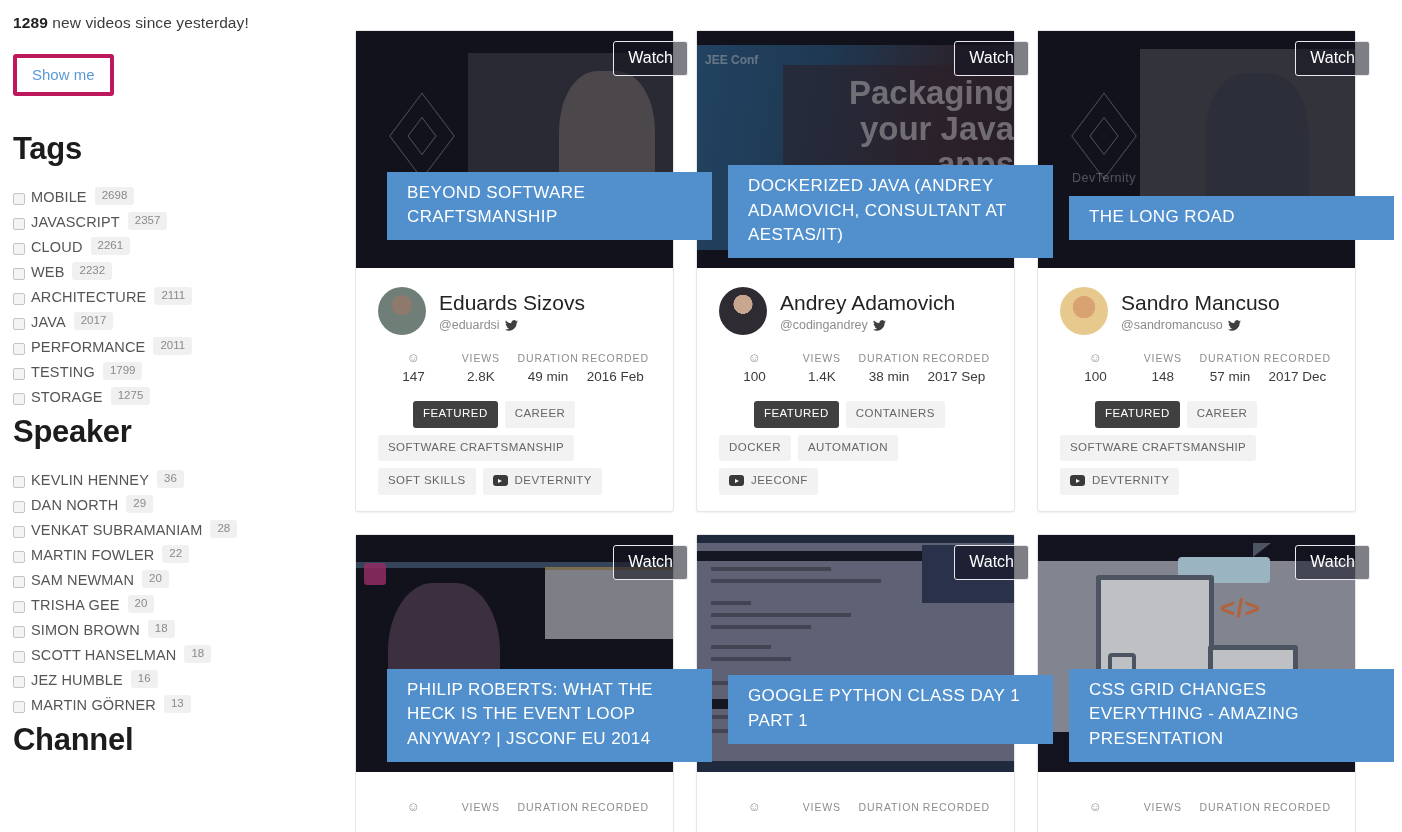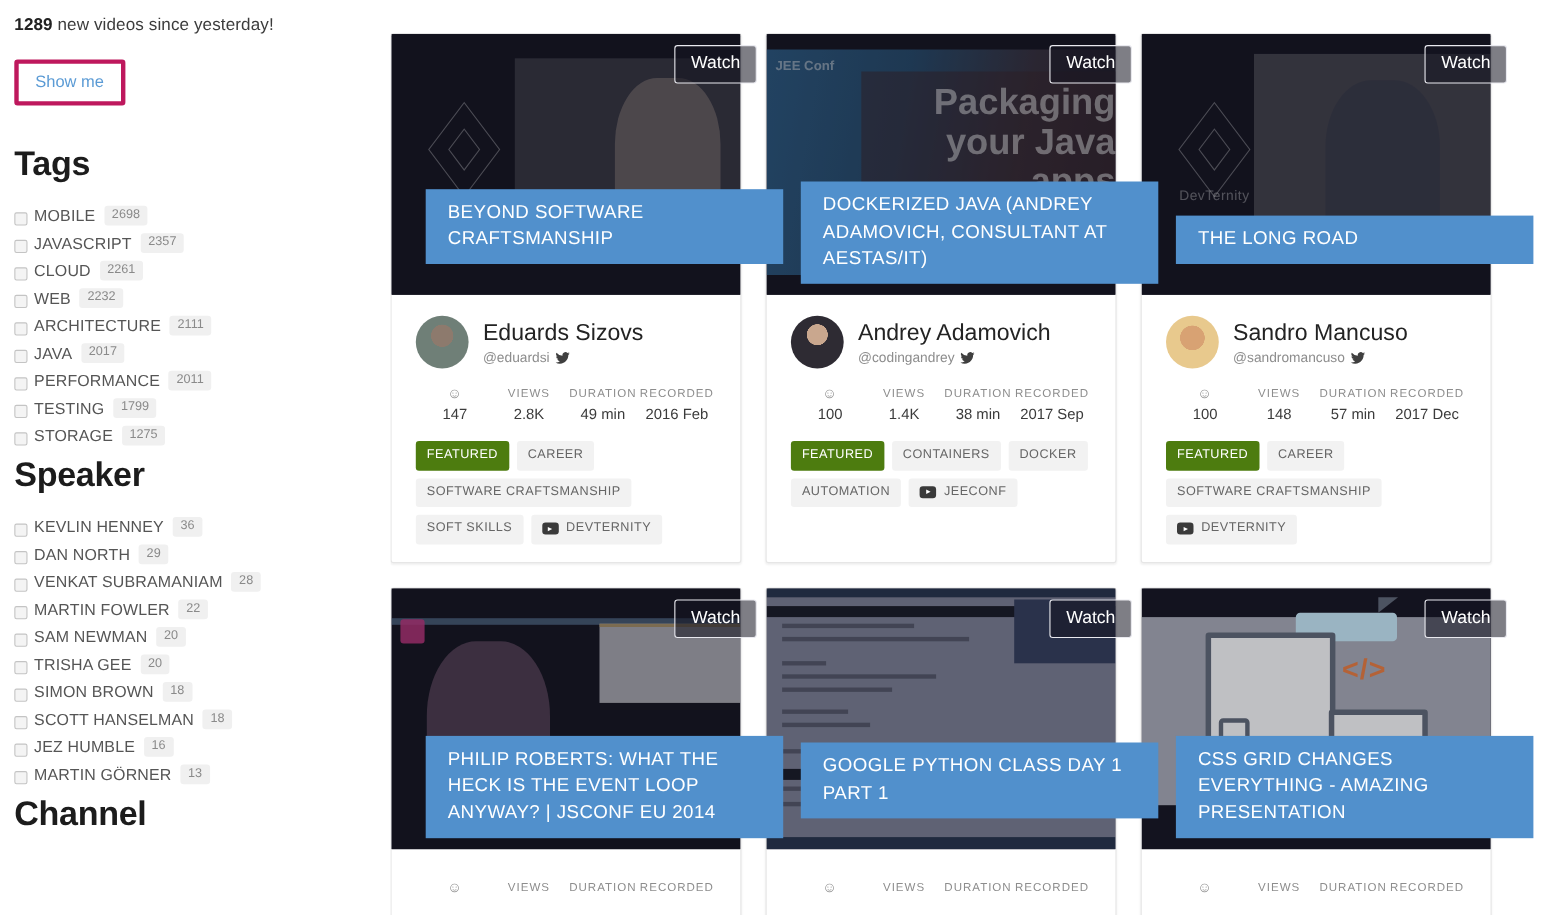--- a/index.html
+++ b/index.html
@@ -206,21 +206,21 @@
     padding: 7px 10px 8px 10px;
     border-radius: 3px;
     line-height: 1;
     white-space: nowrap;
     cursor: pointer;
     display: inline-flex;
     align-items: center;
     gap: 7px;
     text-transform: uppercase;
   }
-  .tag.featured { background: #4d7c0f; color: #fff; }
+  .tag.featured { background: #404040; color: #fff; margin-left: 35px; }
   .yt {
     width: 15px; height: 11px;
     background: #3a3a3a;
     border-radius: 3px;
     display: inline-flex;
     align-items: center;
     justify-content: center;
     flex: 0 0 15px;
   }
   .yt i {

